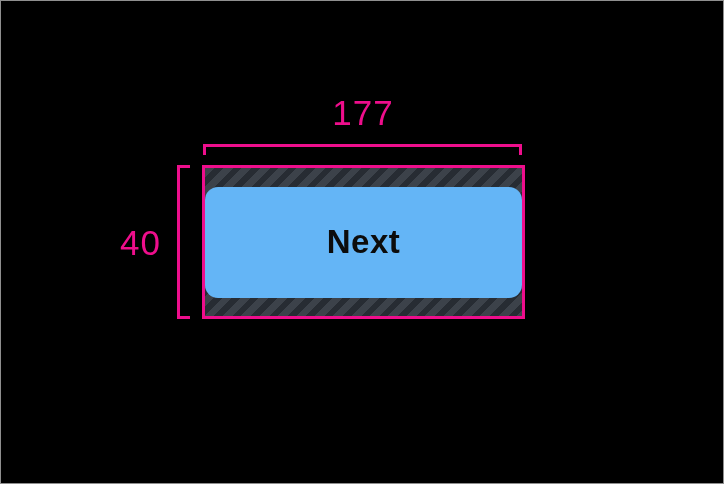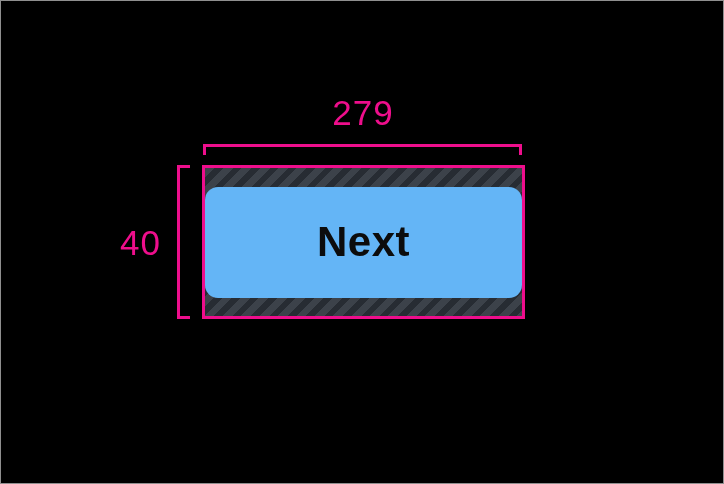--- a/index.html
+++ b/index.html
@@ -87,33 +87,33 @@
     width: 100%;
     height: 111px;
     background: var(--btn-fill, #64b5f6);
     border: none;
     border-radius: 13px;
     display: flex;
     align-items: center;
     justify-content: center;
     color: var(--btn-text, #0c0c0c);
     font-family: "Liberation Sans", "DejaVu Sans", sans-serif;
-    font-size: 42px;
+    font-size: 33px;
     font-weight: 600;
     letter-spacing: 0.5px;
     cursor: pointer;
     padding: 0;
   }
 </style>
 </head>
 <body>
 
 <div class="screen" style="--bg: #000000; --frame: #8f8f8f; --accent: #ee0e8c; --pad-base: #3c424a; --pad-stripe: #272c33; --btn-fill: #64b5f6; --btn-text: #0c0c0c;">
 
-  <div class="dim-label width-label">279</div>
+  <div class="dim-label width-label">177</div>
 
   <div class="top-bracket"></div>
 
   <div class="dim-label height-label">40</div>
 
   <div class="left-bracket"></div>
 
   <div class="measured-box">
     <button class="next-button">Next</button>
   </div>

